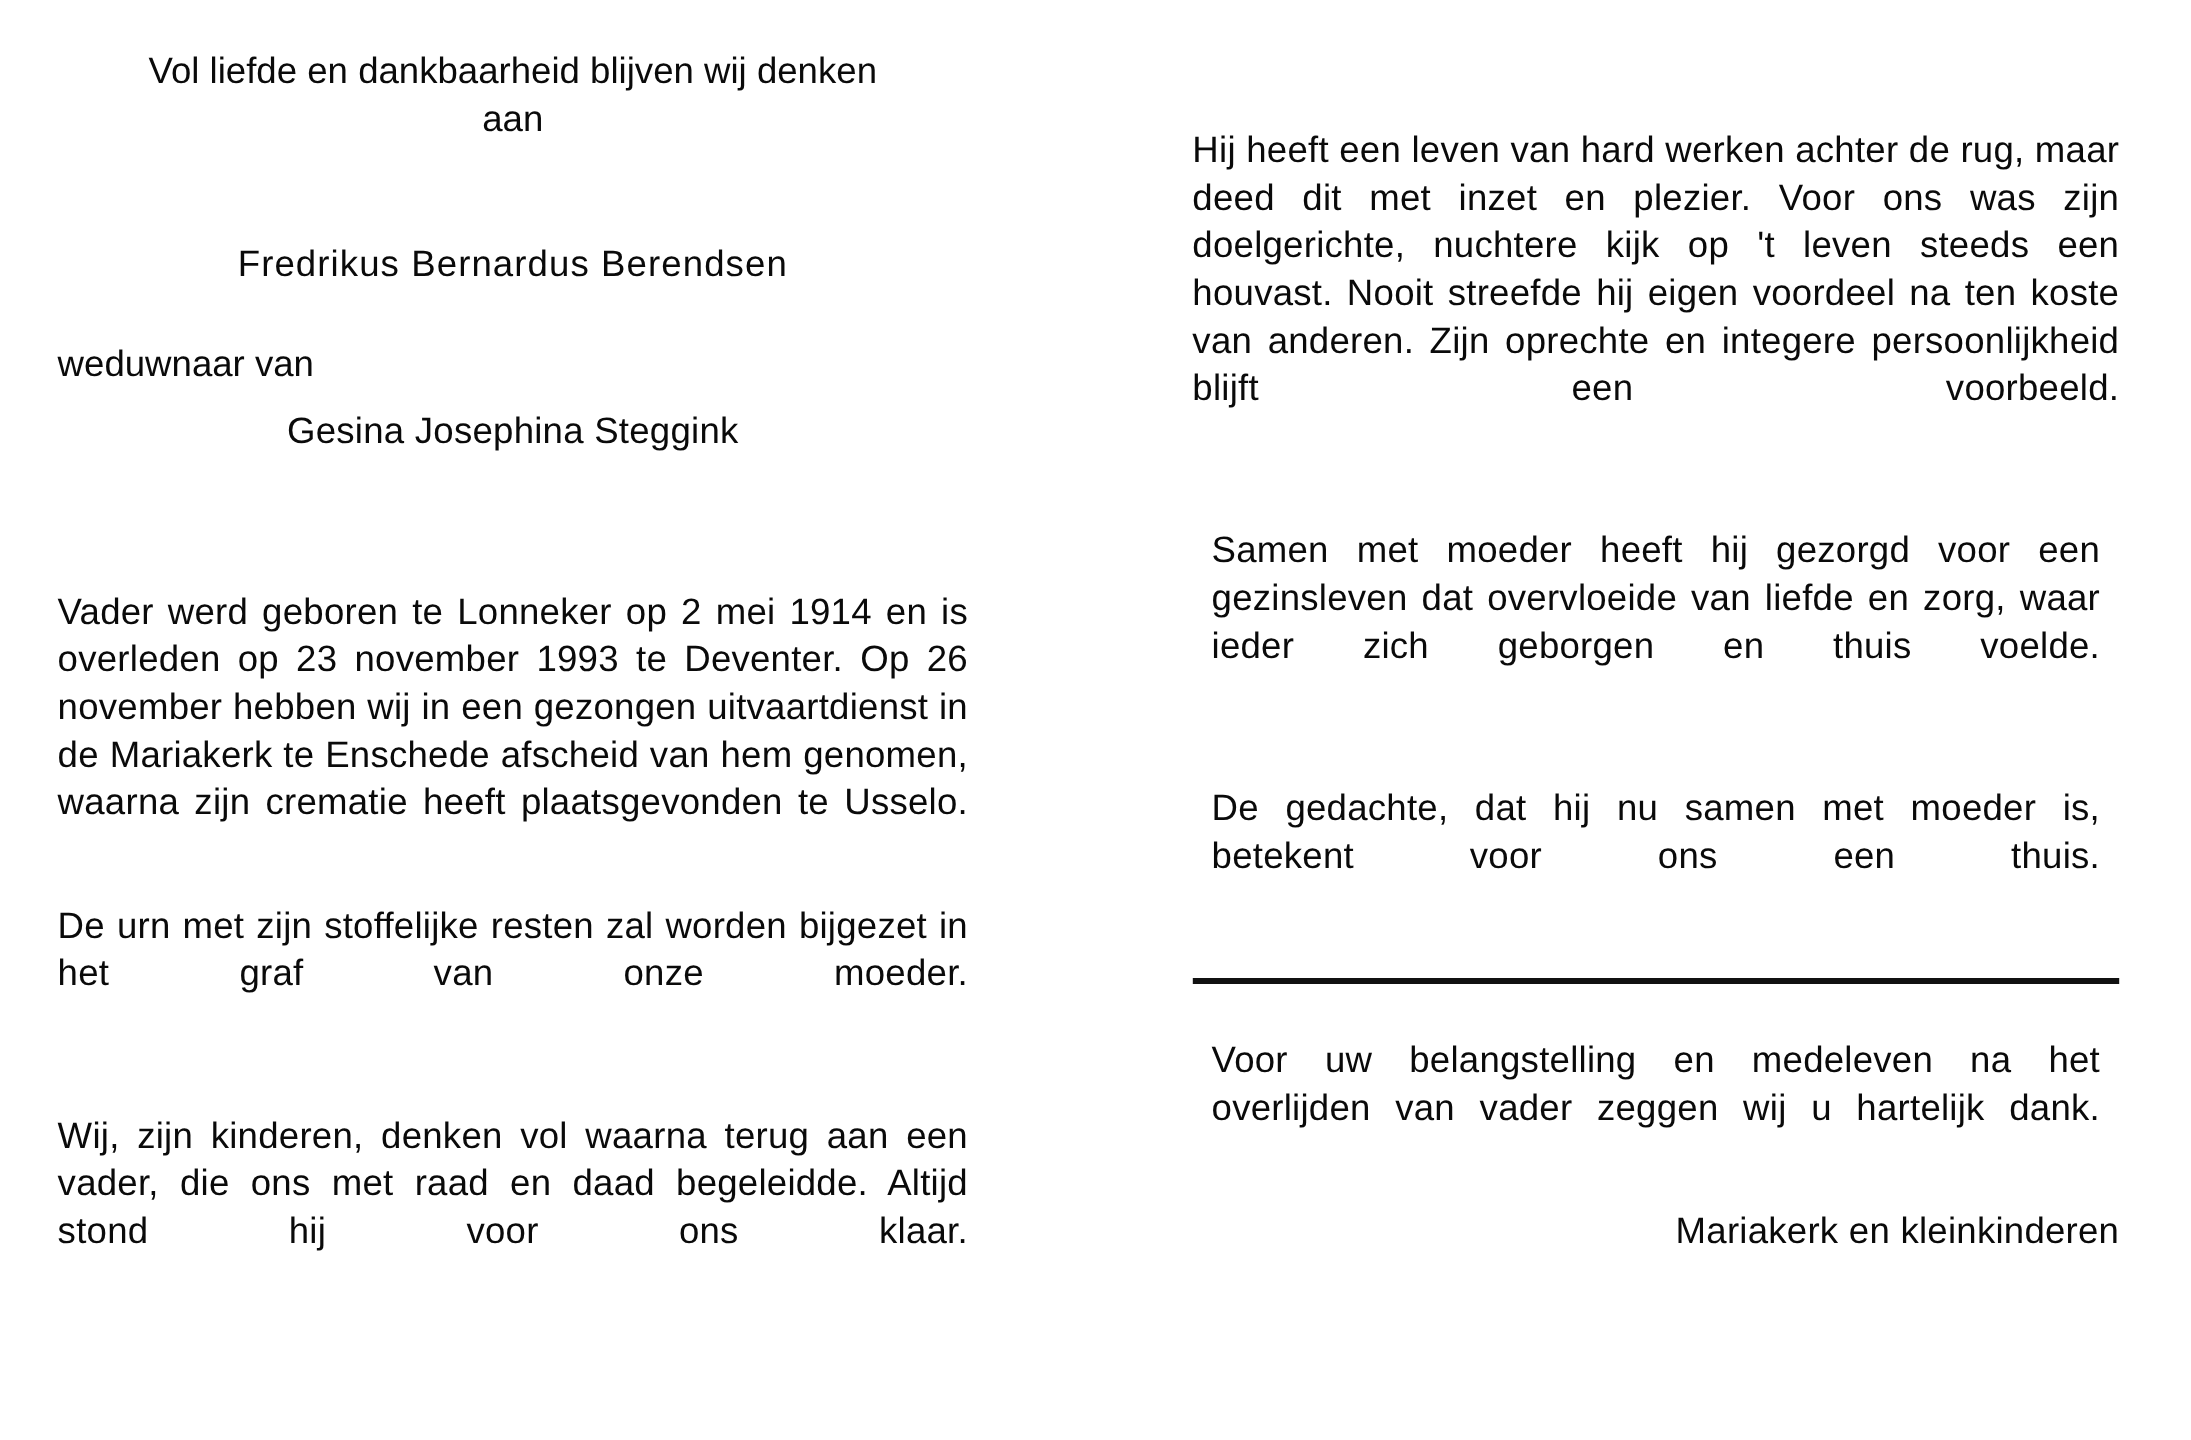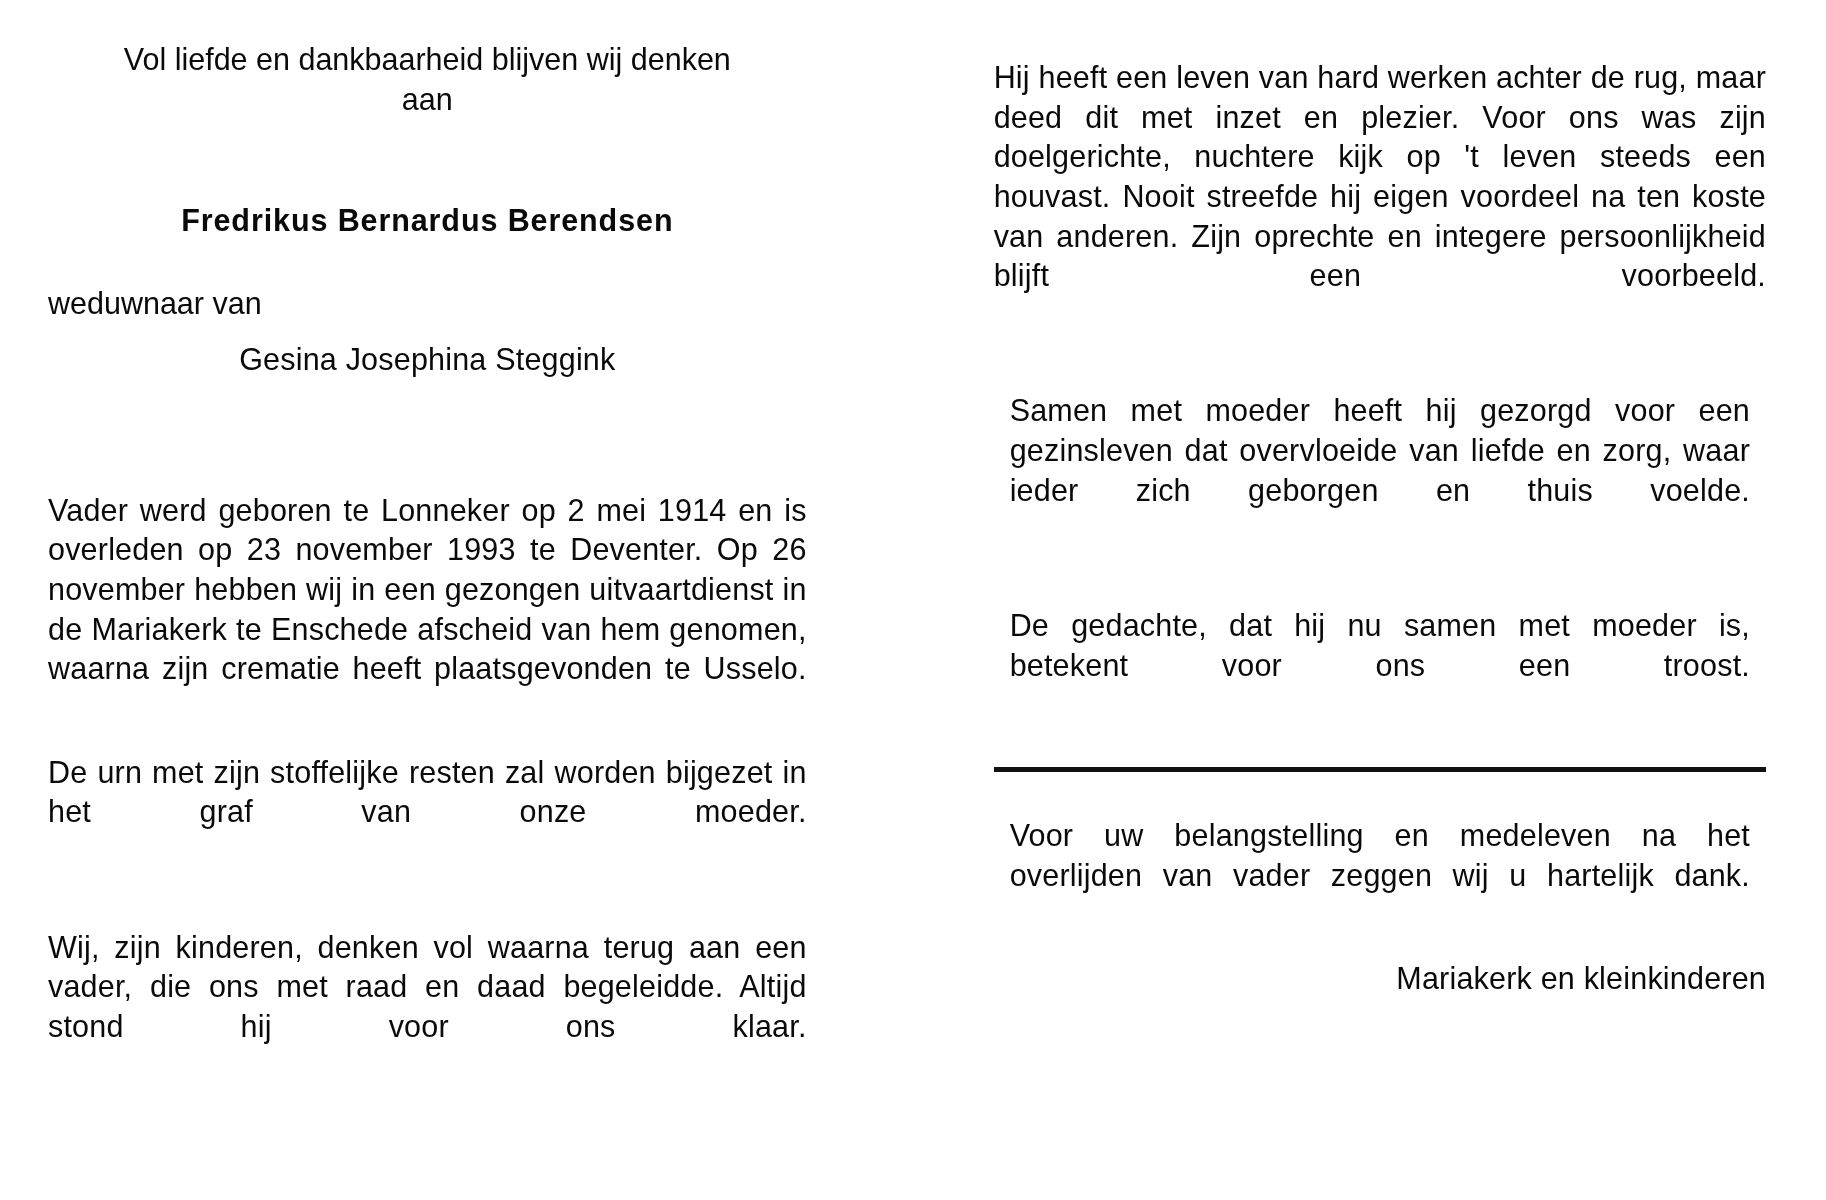--- a/index.html
+++ b/index.html
@@ -30,21 +30,21 @@
     flex-direction: row;
     gap: 27px;
   }
   .col-left {
     width: 880px;
     padding: 40px 60px 0 48px;
     box-sizing: border-box;
   }
   .col-right {
     width: 946px;
-    padding: 58px 60px 0 100px;
+    padding: 106px 60px 0 100px;
     box-sizing: border-box;
   }
 
   
   .para {
     font-size: 30.5px;
     line-height: 1.30;
     text-align: justify;
     text-justify: inter-word;
     letter-spacing: 0.2px;
@@ -55,21 +55,21 @@
   }
   .intro {
     font-size: 30.5px;
     line-height: 1.30;
     text-align: center;
     margin: 0 0 0 0;
     padding: 0 70px;
   }
   .name {
     font-size: 30.5px;
-    font-weight: bold;
+    font-weight: normal;
     text-align: center;
     letter-spacing: 0.9px;
     margin: 44px 0 0 0;
   }
   .sub {
     font-size: 30.5px;
     line-height: 1.30;
     text-align: left;
     margin: 46px 0 0 0;
   }
@@ -122,20 +122,20 @@
       <p class="sub">weduwnaar van</p>
       <p class="para center">Gesina Josephina Steggink</p>
       <p class="para block-bio">Vader werd geboren te Lonneker op 2 mei 1914 en is overleden op 23 november 1993 te Deventer. Op 26 november hebben wij in een gezongen uitvaartdienst in de Mariakerk te Enschede afscheid van hem genomen, waarna zijn crematie heeft plaatsgevonden te Usselo.</p>
       <p class="para block-bio2">De urn met zijn stoffelijke resten zal worden bijgezet in het graf van onze moeder.</p>
       <p class="para block-children">Wij, zijn kinderen, denken vol waarna terug aan een vader, die ons met raad en daad begeleidde. Altijd stond hij voor ons klaar.</p>
     </div>
 
     <div class="col-right">
       <p class="para r-block">Hij heeft een leven van hard werken achter de rug, maar deed dit met inzet en plezier. Voor ons was zijn doelgerichte, nuchtere kijk op 't leven steeds een houvast. Nooit streefde hij eigen voordeel na ten koste van anderen. Zijn oprechte en integere persoonlijkheid blijft een voorbeeld.</p>
       <p class="para r-gap-1">Samen met moeder heeft hij gezorgd voor een gezinsleven dat overvloeide van liefde en zorg, waar ieder zich geborgen en thuis voelde.</p>
-      <p class="para r-gap-2">De gedachte, dat hij nu samen met moeder is, betekent voor ons een troost.</p>
+      <p class="para r-gap-2">De gedachte, dat hij nu samen met moeder is, betekent voor ons een thuis.</p>
       <div class="rule"></div>
       <p class="para after-rule">Voor uw belangstelling en medeleven na het overlijden van vader zeggen wij u hartelijk dank.</p>
       <p class="signature">Mariakerk en kleinkinderen</p>
     </div>
 
   </div>
 </div>
 
 </body></html>

